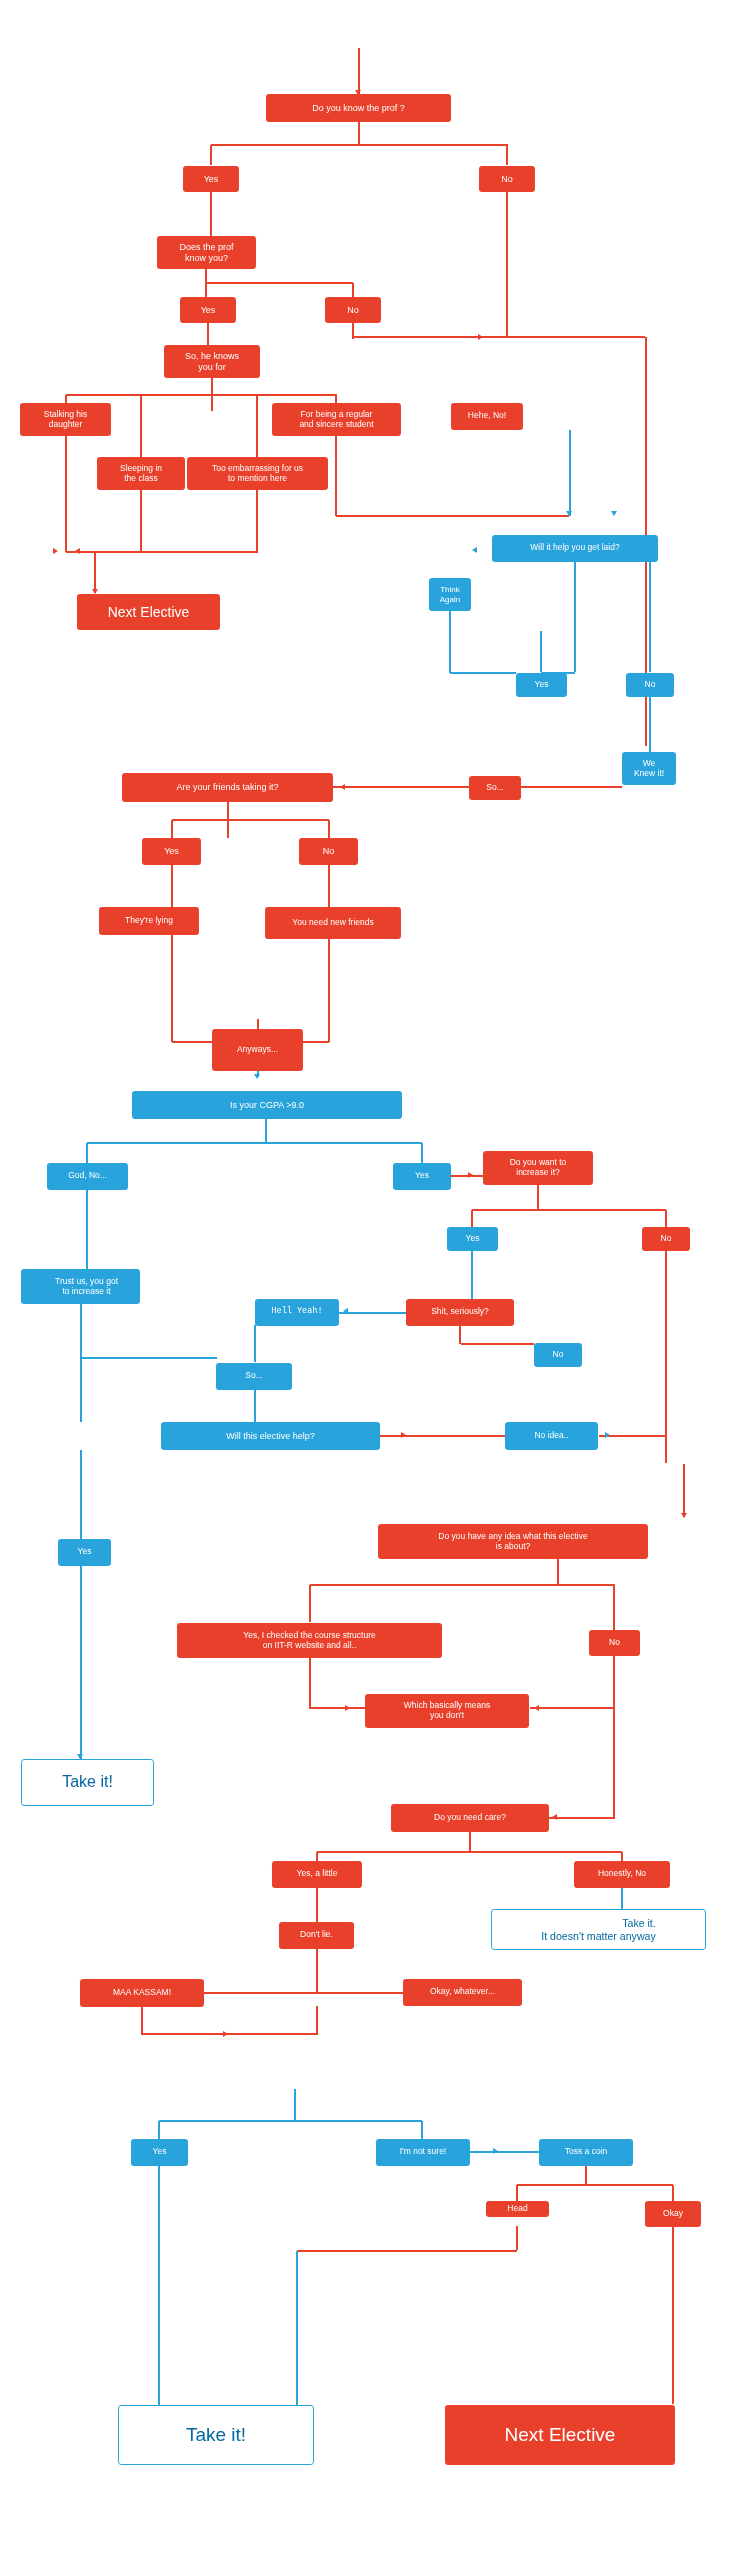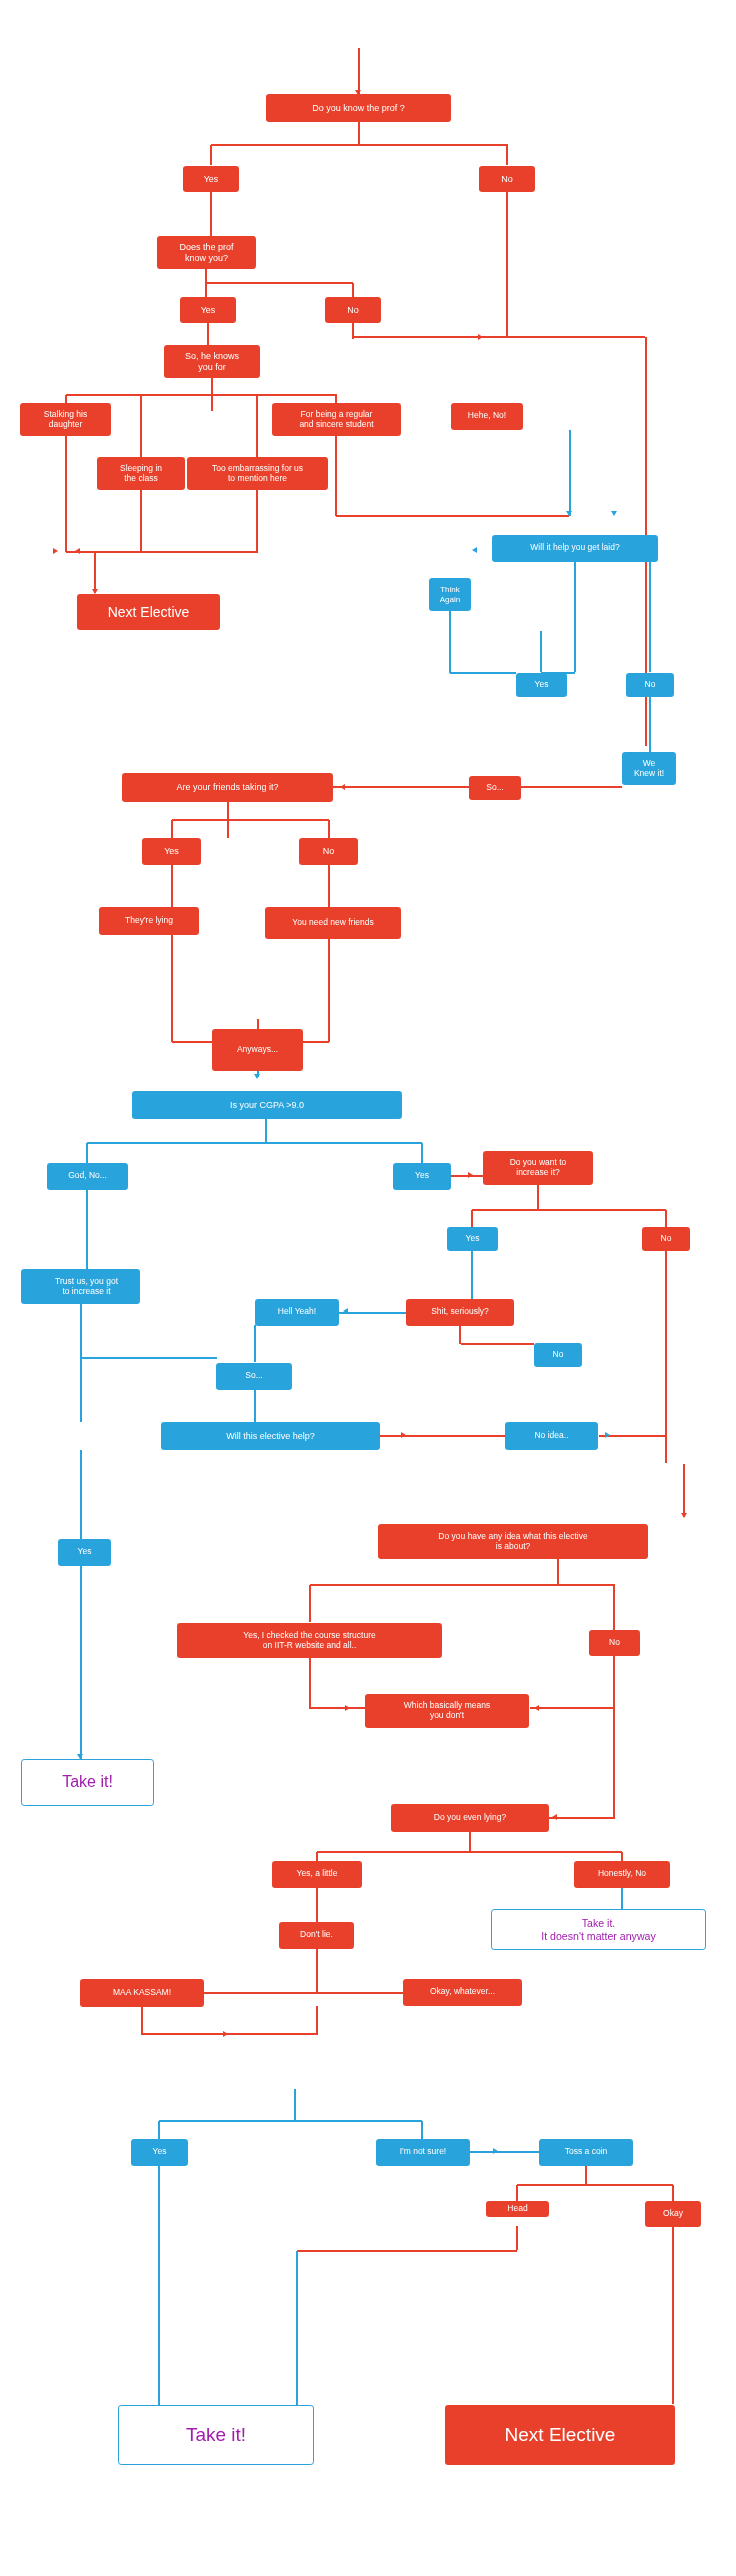--- a/index.html
+++ b/index.html
@@ -1,21 +1,21 @@
 <!DOCTYPE html>
 <html style="font-size:8.5px"><head>
 <meta charset="utf-8">
 <style>
   html,body{margin:0;padding:0;background:#ffffff;}
   body{font-family:"Liberation Sans",sans-serif;}
   #canvas{position:relative;width:737px;height:2576px;overflow:hidden;background:#fff;}
   .node{position:absolute;box-sizing:border-box;display:flex;align-items:center;justify-content:center;text-align:center;border-radius:3.2px;line-height:1.15;}
   .red{background:#e8402a;color:#ffffff;}
   .blue{background:#29a3dc;color:#ffffff;}
-  .outline{background:#ffffff;color:#a21caf;border:1.1px solid #29a3dc;}
+  .outline{background:#ffffff;color:#0369a1;border:1.1px solid #29a3dc;text-align:right;}
   .edge{position:absolute;background:#e8402a;}
   .edge.b{background:#29a3dc;}
   .arrow{position:absolute;width:0;height:0;}
   .ar-r{border-top:3.7px solid transparent;border-bottom:3.7px solid transparent;border-left:5.3px solid #e8402a;}
   .ar-l{border-top:3.7px solid transparent;border-bottom:3.7px solid transparent;border-right:5.3px solid #e8402a;}
   .ar-d{border-left:3.7px solid transparent;border-right:3.7px solid transparent;border-top:5.3px solid #e8402a;}
   .ar-r.b{border-left-color:#29a3dc;}
   .ar-l.b{border-right-color:#29a3dc;}
   .ar-d.b{border-top-color:#29a3dc;}
 </style>
@@ -180,33 +180,33 @@
     <div class="node red" style="left: 99px; top: 907px; width: 100px; height: 28px; font-size: 8.5px;">They're lying</div>
     <div class="node red" style="left: 265px; top: 907px; width: 136px; height: 32px; font-size: 8.5px;">You need new friends</div>
     <div class="node red" style="left: 212px; top: 1029px; width: 91px; height: 42px; font-size: 8.5px;">Anyways...</div>
     <div class="node blue" style="left: 132px; top: 1091px; width: 270px; height: 28px; font-size: 9px;">Is your CGPA &gt;9.0</div>
     <div class="node blue" style="left: 47px; top: 1163px; width: 81px; height: 26.5px; font-size: 8.5px;">God, No...</div>
     <div class="node blue" style="left: 393px; top: 1163px; width: 58px; height: 26.5px; font-size: 8.5px;">Yes</div>
     <div class="node red" style="left: 483px; top: 1151px; width: 110px; height: 34px; font-size: 8.5px;">Do you want to<br>increase it?</div>
     <div class="node blue" style="left: 447px; top: 1227px; width: 51px; height: 24.4px; font-size: 8.5px;">Yes</div>
     <div class="node red" style="left: 642px; top: 1227px; width: 48px; height: 24.4px; font-size: 8.5px;">No</div>
     <div class="node blue" style="left: 21px; top: 1269px; width: 119px; height: 35px; font-size: 8.5px; padding-left: 12px;">Trust us, you got<br>to increase it</div>
-    <div class="node blue" style="left: 255px; top: 1299px; width: 84px; height: 26.5px; font-size: 8.5px;">Hell Yeah!</div>
+    <div class="node blue" style="left: 255px; top: 1299px; width: 84px; height: 26.5px; font-size: 8.5px; font-family: Liberation Mono, monospace;">Hell Yeah!</div>
     <div class="node red" style="left: 406px; top: 1299px; width: 108px; height: 26.5px; font-size: 8.5px;">Shit, seriously?</div>
     <div class="node blue" style="left: 534px; top: 1343px; width: 48px; height: 24.4px; font-size: 8.5px;">No</div>
     <div class="node blue" style="left: 216px; top: 1363px; width: 76px; height: 26.5px; font-size: 8.5px;">So...</div>
     <div class="node blue" style="left: 161px; top: 1422px; width: 219px; height: 28px; font-size: 9px;">Will this elective help?</div>
     <div class="node blue" style="left: 505px; top: 1422px; width: 93px; height: 28px; font-size: 8.5px;">No idea..</div>
     <div class="node blue" style="left: 58px; top: 1539px; width: 53px; height: 26.5px; font-size: 8.5px;">Yes</div>
     <div class="node red" style="left: 378px; top: 1524px; width: 270px; height: 35px; font-size: 8.5px;">Do you have any idea what this elective<br>is about?</div>
     <div class="node red" style="left: 177px; top: 1623px; width: 265px; height: 35px; font-size: 8.5px;">Yes, I checked the course structure<br>on IIT-R website and all..</div>
     <div class="node red" style="left: 589px; top: 1630px; width: 51px; height: 25.5px; font-size: 8.5px;">No</div>
     <div class="node red" style="left: 365px; top: 1694px; width: 164px; height: 34px; font-size: 8.5px;">Which basically means<br>you don't</div>
     <div class="node outline" style="left: 21px; top: 1759px; width: 133px; height: 47px; font-size: 16px;">Take it!</div>
-    <div class="node red" style="left: 391px; top: 1804px; width: 158px; height: 28px; font-size: 8.5px;">Do you even lying?</div>
+    <div class="node red" style="left: 391px; top: 1804px; width: 158px; height: 28px; font-size: 8.5px;">Do you need care?</div>
     <div class="node red" style="left: 272px; top: 1861px; width: 90px; height: 26.5px; font-size: 8.5px;">Yes, a little</div>
     <div class="node red" style="left: 574px; top: 1861px; width: 96px; height: 26.5px; font-size: 8.5px;">Honestly, No</div>
     <div class="node red" style="left: 279px; top: 1922px; width: 75px; height: 26.5px; font-size: 8.5px;">Don't lie.</div>
     <div class="node outline" style="left: 491px; top: 1909px; width: 215px; height: 41px; font-size: 10.6px;">Take it.<br>It doesn't matter anyway</div>
     <div class="node red" style="left: 80px; top: 1979px; width: 124px; height: 28px; font-size: 8.5px;">MAA KASSAM!</div>
     <div class="node red" style="left: 403px; top: 1979px; width: 119px; height: 26.5px; font-size: 8.5px;">Okay, whatever...</div>
     <div class="node blue" style="left: 131px; top: 2139px; width: 57px; height: 26.5px; font-size: 8.5px;">Yes</div>
     <div class="node blue" style="left: 376px; top: 2139px; width: 94px; height: 26.5px; font-size: 8.5px;">I'm not sure!</div>
     <div class="node blue" style="left: 539px; top: 2139px; width: 94px; height: 26.5px; font-size: 8.5px;">Toss a coin</div>
     <div class="node red" style="left: 486px; top: 2201px; width: 63px; height: 16px; font-size: 8.5px;">Head</div>

